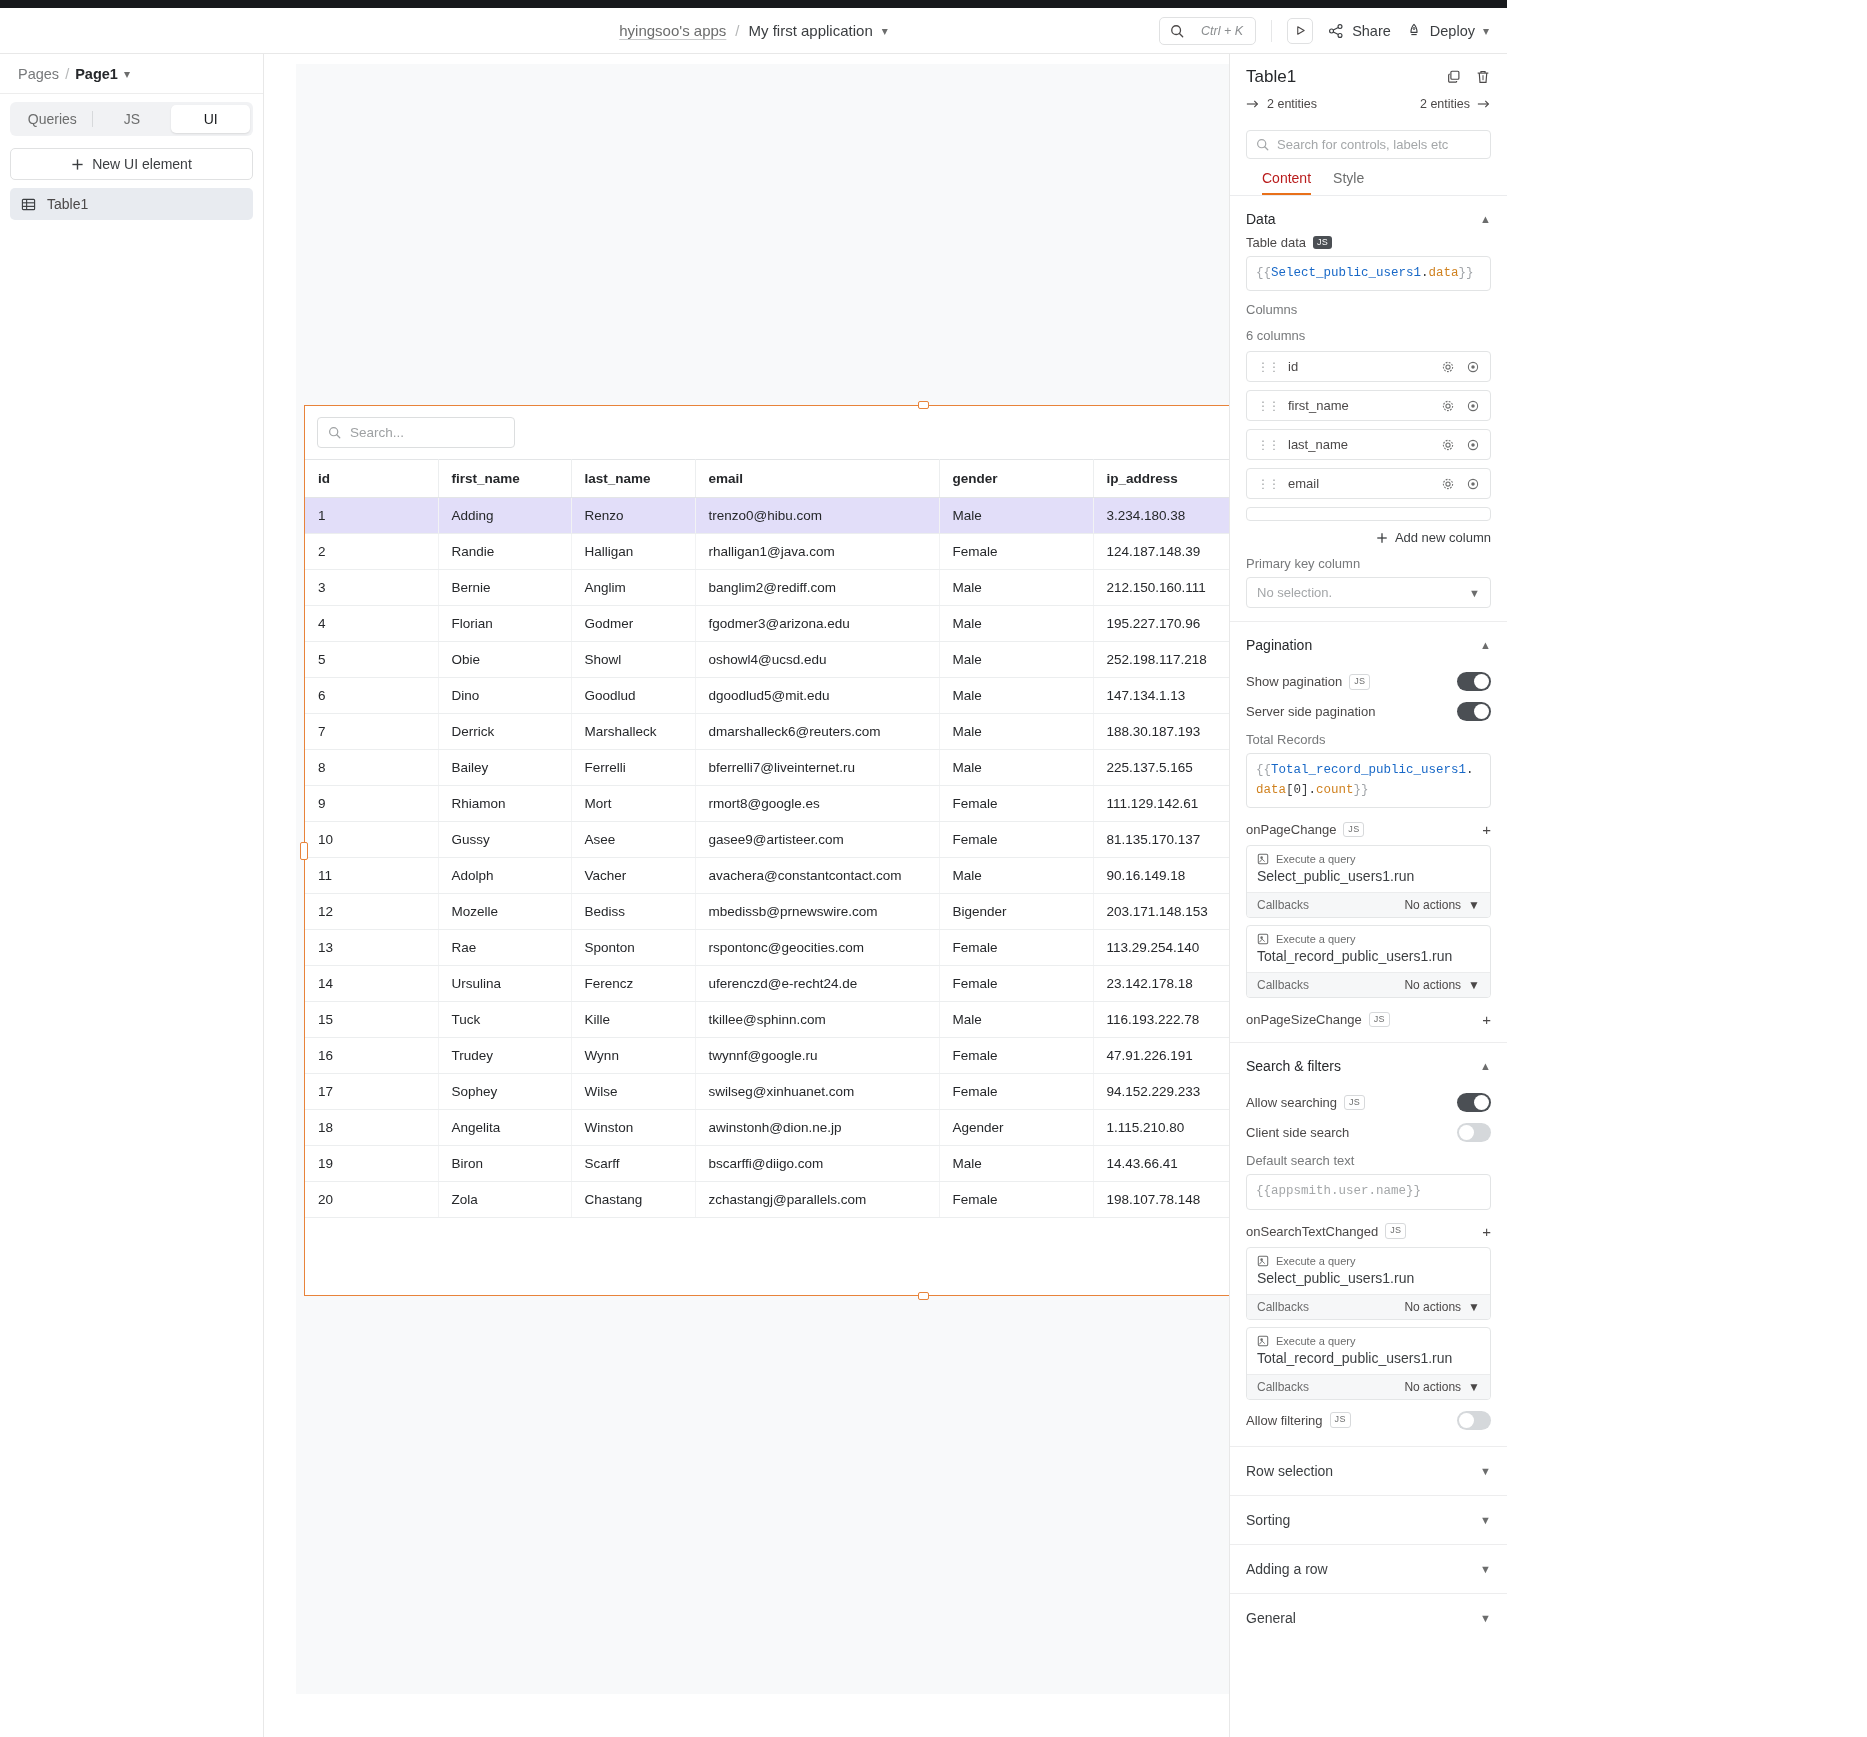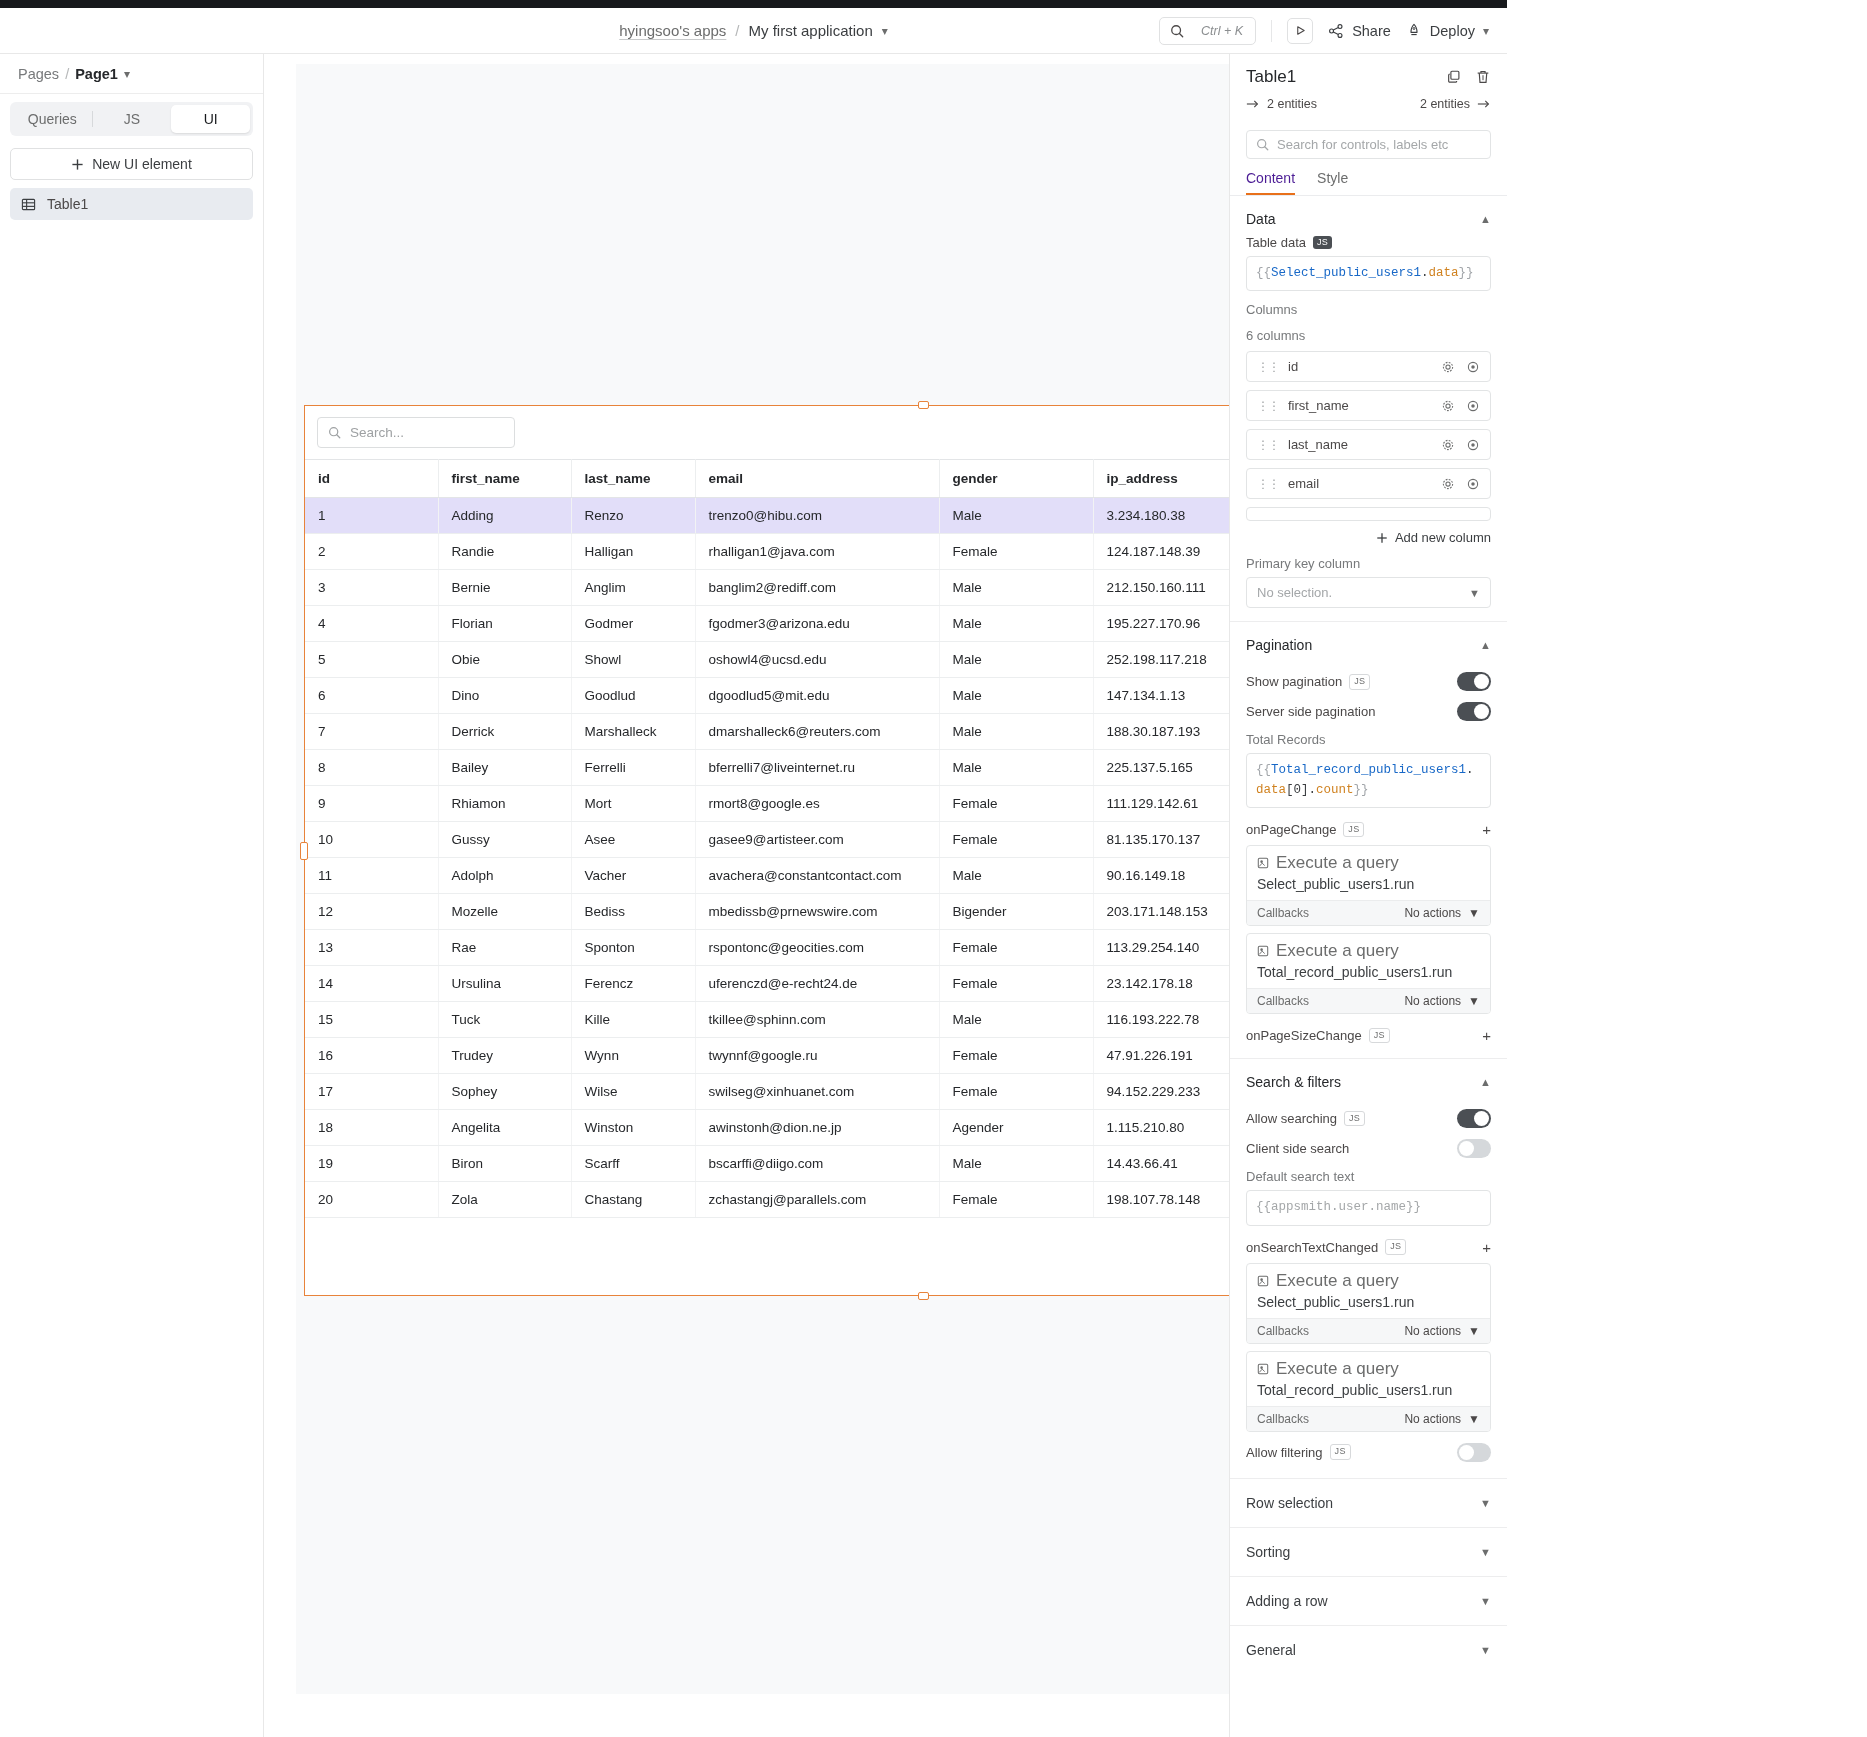--- a/index.html
+++ b/index.html
@@ -149,21 +149,21 @@
   .pp-icons { margin-left: auto; display: flex; gap: 13px; color: #6c6d6d; }
   .pp-entities { display: flex; align-items: center; margin-top: 10px; font-size: 12.5px; color: #4b4848; }
   .pp-ent-l { display: flex; align-items: center; gap: 7px; }
   .pp-ent-r { margin-left: auto; display: flex; align-items: center; gap: 7px; }
   .pp-search {
     margin-top: 19px; height: 29px; border: 1px solid #e2e4e5; border-radius: 4px;
     display: flex; align-items: center; gap: 8px; padding: 0 9px; font-size: 13px; color: #a4a7a9;
   }
   .pp-tabs { display: flex; gap: 22px; padding: 0 16px; margin-top: 11px; border-bottom: 1px solid #ebecee; }
   .pp-tab { font-size: 14px; color: #6c6d6d; padding-bottom: 7px; }
-  .pp-tab.active { color: #4c1d95; border-bottom: 2px solid #e8701a; }
+  .pp-tab.active { color: #b91c1c; border-bottom: 2px solid #e8701a; margin-left: 16px; }
 
   .pp-scroll { flex: 1; overflow: hidden; }
   .sec { padding: 0 16px; }
   .sec-hd {
     display: flex; align-items: center; font-size: 14px; color: #26282b;
     padding: 15px 0 8px 0;
   }
   .sec-hd .cv { margin-left: auto; color: #6c6d6d; font-size: 11px; }
   .divider { height: 1px; background: #ededee; }
 
@@ -196,21 +196,21 @@
   .togrow { display: flex; align-items: center; margin-top: 11px; }
   .toggle { margin-left: auto; width: 34px; height: 19px; border-radius: 11px; background: #4b4f54; position: relative; }
   .toggle.off { background: #d5d8db; }
   .toggle .knob { position: absolute; width: 15px; height: 15px; border-radius: 50%; background: #fff; top: 2px; right: 2px; }
   .toggle.off .knob { left: 2px; right: auto; }
 
   .evt-hd { display: flex; align-items: center; margin-top: 13px; }
   .evt-hd .plus { margin-left: auto; color: #4b4848; font-size: 15px; }
   .action-card { margin-top: 7px; border: 1px solid #e4e6e7; border-radius: 4px; overflow: hidden; }
   .ac-top { padding: 7px 10px 8px 10px; }
-  .ac-kind { display: flex; align-items: center; gap: 7px; font-size: 17px; color: #6c6d6d; }
+  .ac-kind { display: flex; align-items: center; gap: 7px; font-size: 11px; color: #6c6d6d; }
   .ac-name { font-size: 14px; color: #3b3e41; margin-top: 3px; }
   .ac-foot {
     display: flex; align-items: center; background: #f6f7f8; border-top: 1px solid #ebeced;
     padding: 5px 10px; font-size: 12px; color: #6c6d6d;
   }
   .ac-foot .rt { margin-left: auto; display: flex; align-items: center; gap: 7px; color: #4b4848; }
   .collapsed-sec {
     display: flex; align-items: center; padding: 16px; font-size: 14px; color: #3b3e41;
     border-top: 1px solid #ededee;
   }

